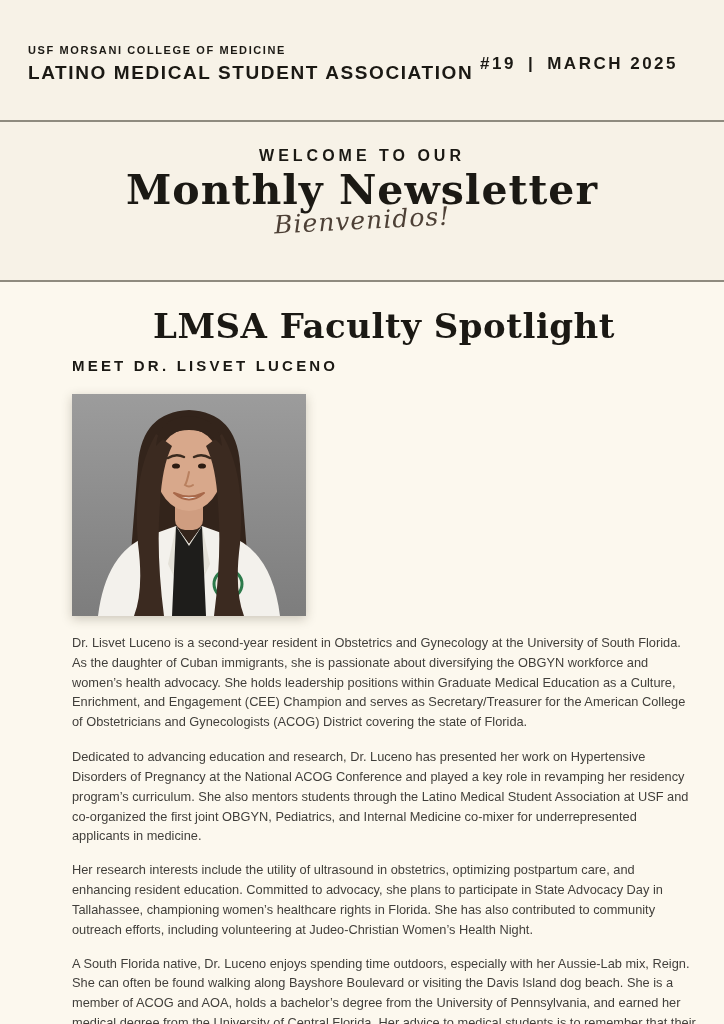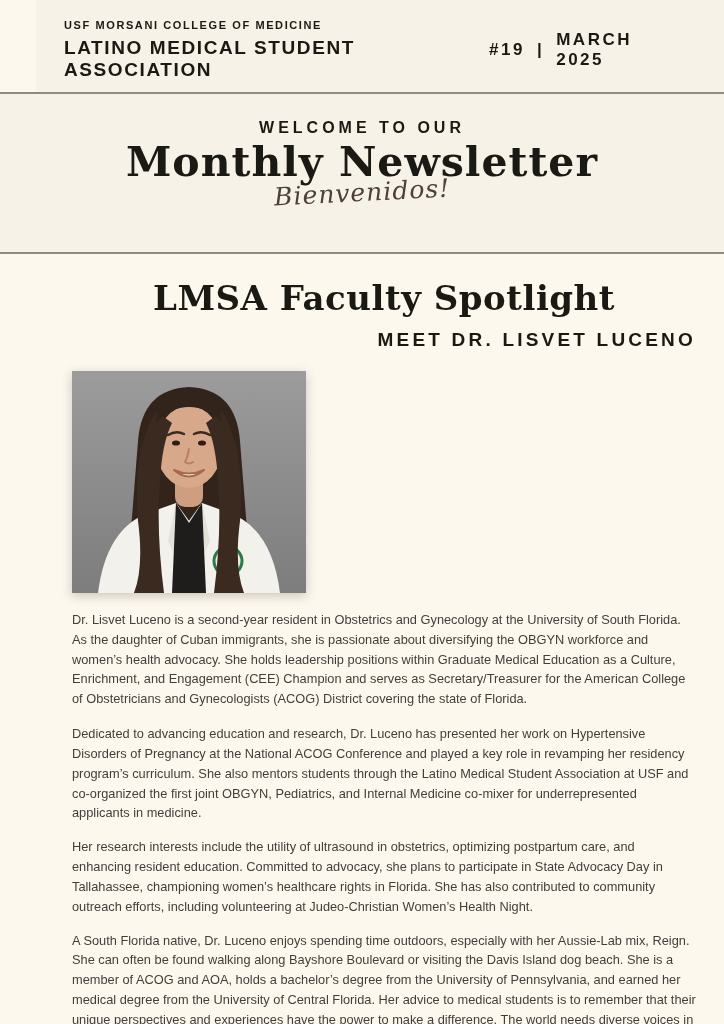--- a/index.html
+++ b/index.html
@@ -11,27 +11,26 @@
     color: #1b1914;
     background: var(--cream-main, #fcf8ee);
     display: flex;
     flex-direction: column;
   }
   .serif { font-family: "DejaVu Serif", serif; }
 
   
   .header {
     background: var(--cream-top, #f7f2e7);
-    height: 92px;
+    height: 120px;
     display: flex;
     align-items: center;
     justify-content: space-between;
     padding: 8px 46px 0 28px;
     flex: none;
-    margin-left: 36px;
   }
   .header-college { font-size: 11px; font-weight: bold; letter-spacing: 1.6px; }
   .header-org { font-size: 19px; font-weight: bold; letter-spacing: 1.6px; margin-top: 6px; }
   .header-issue { font-size: 17px; font-weight: bold; letter-spacing: 2.5px; display: flex; gap: 12px; align-items: center; justify-content: space-between; }
 
   .divider { height: 0; border-top: 2px solid #8f8b7f; flex: none; }
 
   
   .welcome {
     background: var(--cream-top, #f7f2e7);
@@ -49,21 +48,21 @@
     color: #4d4036;
     margin-top: -6px;
     transform: rotate(-3deg);
     display: inline-block;
     letter-spacing: 1px;
   }
 
   
   .spotlight { background: var(--cream-main, #fcf8ee); padding: 24px 28px 14px; flex: none; margin-left: 44px; }
   .spotlight-title { text-align: center; font-size: 34px; font-weight: 600; letter-spacing: .5px; }
-  .spotlight-sub { text-align: right; font-size: 19px; font-weight: bold; letter-spacing: 3.2px; margin-top: 11px; }
+  .spotlight-sub { text-align: left; font-size: 15px; font-weight: bold; letter-spacing: 3.2px; margin-top: 11px; }
   .spotlight-row { display: flex; gap: 17px; margin-top: 20px; align-items: flex-start; flex-direction: column; }
   .photo-frame {
     width: 234px; height: 222px; flex: none;
     box-shadow: 0 3px 10px rgba(60,50,30,.25);
     background: #8c8c8c;
   }
   .photo-frame svg { display: block; }
   .body-text { font-size: 12.8px; line-height: 1.55; color: #413f3b; }
   .intro-col p + p { margin-top: 15px; }
   .full-paras p { margin-top: 14px; }

